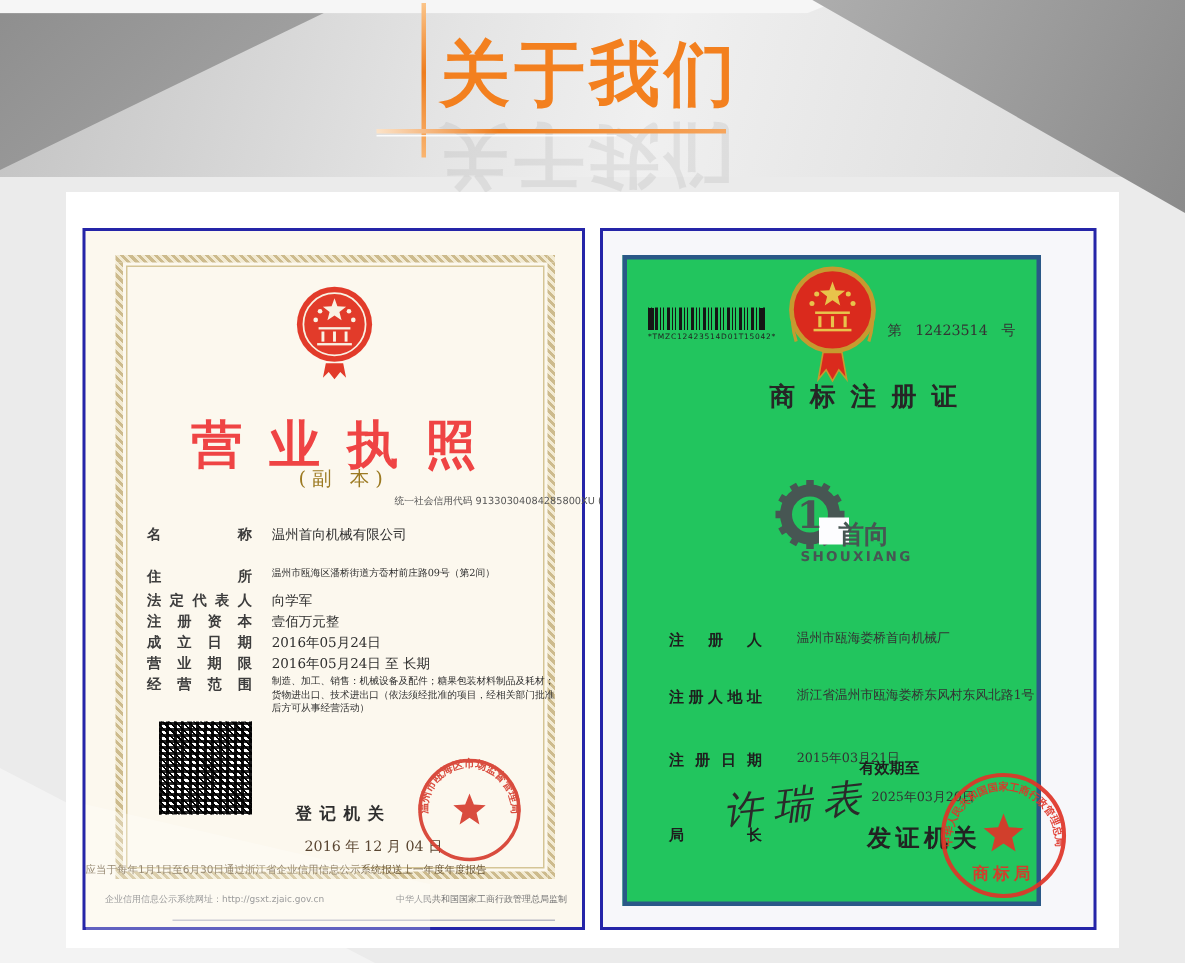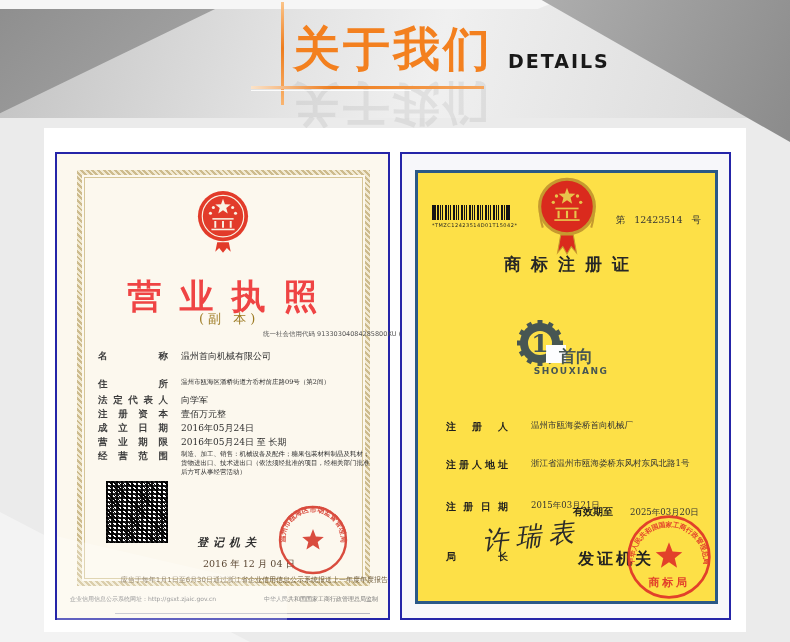--- a/index.html
+++ b/index.html
@@ -53,46 +53,46 @@
     font-family:"DejaVu Serif","Liberation Serif",serif;}
   .lrow .val{display:inline-block;margin-left:8px;font-size:9px;color:#2f2f2f;width:190px;
     vertical-align:top;font-family:"DejaVu Serif","Liberation Serif",serif;}
   .val-tiny{font-size:6.5px !important;line-height:1.4;}
   .qr{position:absolute;left:49px;top:327px;width:62px;height:62px;
     background:
       repeating-linear-gradient(90deg,rgba(0,0,0,.9) 0 2px,transparent 2px 5px),
       repeating-linear-gradient(0deg,rgba(0,0,0,.85) 0 2px,transparent 2px 4px),
       repeating-linear-gradient(45deg,#000 0 1px,#fff 1px 3px);}
   .registrar{position:absolute;left:140px;top:381px;font-size:11px;letter-spacing:5px;
-    color:#2e2e2e;font-weight:600;font-family:"DejaVu Serif","Liberation Serif",serif;font-style:italic;}
+    color:#2e2e2e;font-weight:600;font-family:"DejaVu Serif","Liberation Serif",serif;}
   .lic-date{position:absolute;left:146px;top:404px;font-size:9.5px;color:#5a4632;z-index:1;
     font-family:"DejaVu Serif","Liberation Serif",serif;}
   .seal-license{position:absolute;left:220px;top:350px;width:72px;height:72px;opacity:.9;z-index:2;}
   .lic-notice{position:absolute;left:0;width:100%;top:421px;font-size:7px;color:#6d5a3a;
-    text-align:right;white-space:nowrap;}
+    text-align:left;white-space:nowrap;}
   .lic-foot-l{position:absolute;left:13px;top:441px;font-size:6px;color:#757575;white-space:nowrap;}
   .lic-foot-r{position:absolute;right:10px;top:441px;font-size:6px;color:#757575;white-space:nowrap;}
   .lic-divider{position:absolute;left:58px;right:18px;top:459px;height:1px;background:#b9b9c4;}
   .glare-lic{position:absolute;left:0;top:320px;width:230px;height:148px;pointer-events:none;z-index:3;
     clip-path:polygon(0 42%,100% 78%,100% 100%,0 100%);background:rgba(255,255,255,.28);}
 
   
   .panel-trademark{left:356px;width:331px;background:#f7f7fa;}
-  .navy{position:absolute;left:13px;top:16px;width:303px;height:434px;border:3px solid #2a5887;
-    background:#fde047;box-sizing:border-box;}
+  .navy{position:absolute;left:13px;top:16px;width:279px;height:434px;border:3px solid #2a5887;
+    background:#22c55e;box-sizing:border-box;}
   .barcode{position:absolute;left:14px;top:32px;width:78px;height:15px;
     background-image:repeating-linear-gradient(90deg,#151515 0 1px,transparent 1px 2px,#151515 2px 3px,transparent 3px 5px,#151515 5px 7px,transparent 7px 8px);
     box-shadow:inset 4px 0 0 #151515,inset -4px 0 0 #151515;}
   .barcode-num{position:absolute;left:14px;top:49px;font-size:5px;letter-spacing:.5px;color:#222;}
   .tm-number{position:absolute;right:14px;top:41px;font-size:9.5px;color:#333;
     font-family:"DejaVu Serif","Liberation Serif",serif;}
   .tm-number .sp{margin:0 9px;}
   .tm-title{position:absolute;left:0;width:100%;top:80px;text-align:center;font-size:17px;
     font-weight:600;color:#262626;letter-spacing:10px;text-indent:10px;white-space:nowrap;
-    font-family:"DejaVu Serif","Liberation Serif",serif;}
+    font-family:"DejaVu Serif","Liberation Serif",serif;padding-left:21px;}
   .trow{position:absolute;left:16px;}
   .trow .lbl{display:inline-block;width:62px;text-align:justify;text-align-last:justify;
     font-size:10px;font-weight:600;color:#1e1e1e;vertical-align:top;
     font-family:"DejaVu Serif","Liberation Serif",serif;margin-left:12px;}
   .trow .val{display:inline-block;margin-left:18px;font-size:8.5px;color:#333;vertical-align:top;
     font-family:"DejaVu Serif","Liberation Serif",serif;}
   .trow2{position:absolute;left:155px;}
   .trow2 .lbl{display:inline-block;width:44px;font-size:10px;font-weight:600;color:#1e1e1e;
     font-family:"DejaVu Serif","Liberation Serif",serif;}
   .trow2 .val{display:inline-block;margin-left:8px;font-size:8.5px;color:#333;
@@ -113,21 +113,20 @@
 <div class="page">
 
   <div class="banner">
     <div class="banner-dark-left"></div>
     <div class="banner-white-top"></div>
     <div class="banner-reflect">关于我们</div>
     <div class="cross-v"></div>
     <div class="cross-h"></div>
     <div class="cross-h2"></div>
     <div class="banner-title">关于我们</div>
-    <div class="banner-sub">DETAILS</div>
   </div>
   <div class="banner-dark-right"></div>
   <div class="stage-glare"></div>
 
   <div class="card">
 
     <div class="panel panel-license">
       <div class="deco"></div>
 
       <svg class="emblem-lic" width="54" height="66" viewBox="0 0 56 68">

